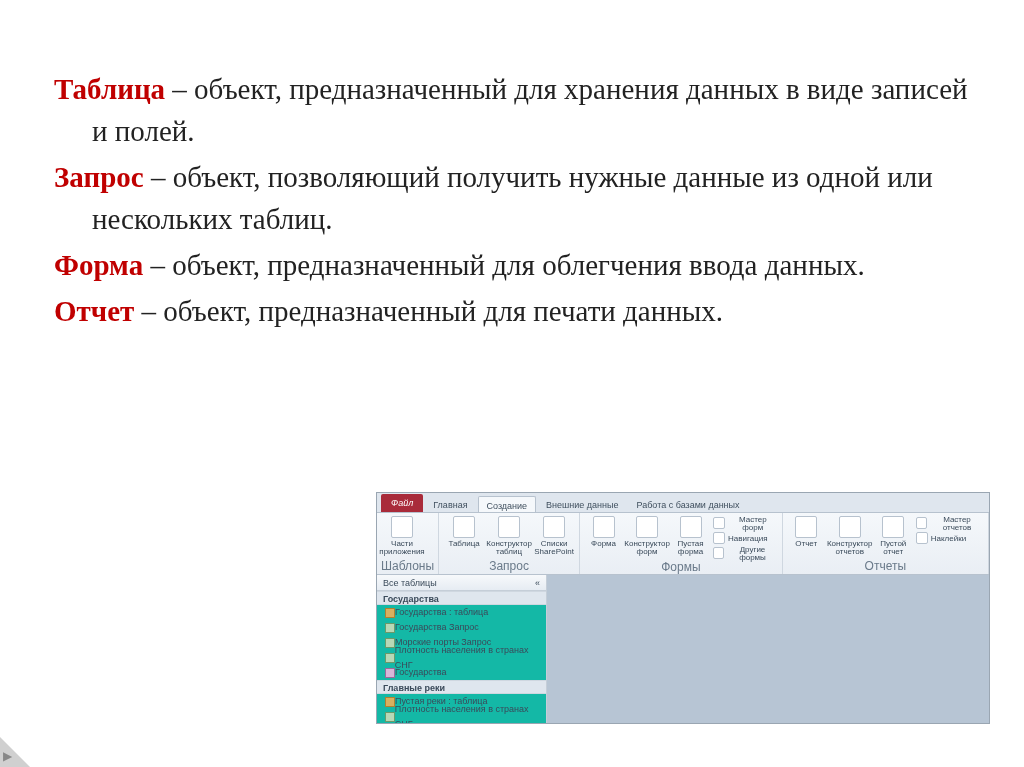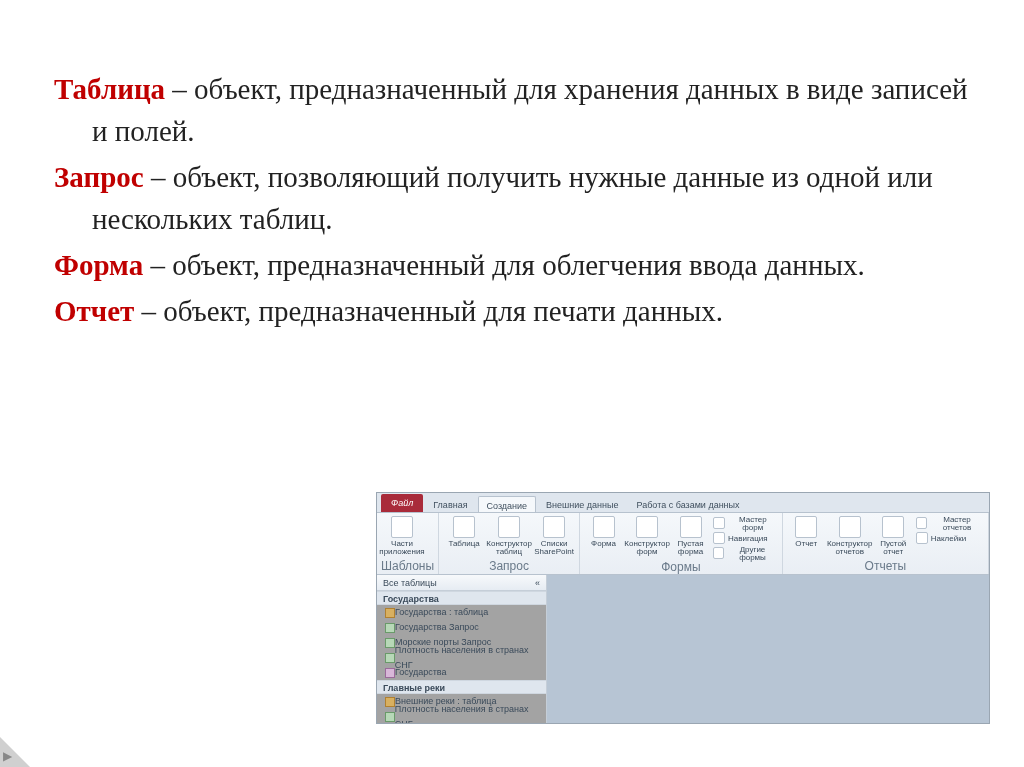--- a/index.html
+++ b/index.html
@@ -98,21 +98,21 @@
     width: 22px; height: 22px; border: 1px solid #b7c2ce; background: #fff;
     border-radius: 2px;
   }
   .ricon.sm { width: 12px; height: 12px; }
   .rlabel { font-size: 8px; color: #3a4a5a; text-align: center; line-height: 1.05; margin-top: 2px; }
   .rgroup-name { font-size: 12px; color: #6a7a8a; text-align: center; }
   .rcol { display: flex; flex-direction: column; gap: 1px; }
   .body-area { display: flex; height: 148px; }
   .navpane {
     width: 170px;
-    background: #a3a3a3;
+    background: #14b8a6;
     border-right: 1px solid #c5ced8;
     overflow: hidden;
   }
   .nav-head {
     background: linear-gradient(#f7f9fb,#e6ecf3);
     border-bottom: 1px solid #c5ced8;
     height: 16px; line-height: 16px;
     padding: 0 6px;
     display: flex; justify-content: space-between;
     color: #3a4a5a; font-size: 9px;
@@ -289,21 +289,21 @@
               <div class="nicon q"></div>
               <span>Плотность населения в странах СНГ</span>
             </div>
             <div class="nav-item">
               <div class="nicon f"></div>
               <span>Государства</span>
             </div>
             <div class="nav-grp-head">Главные реки</div>
             <div class="nav-item">
               <div class="nicon "></div>
-              <span>Внешние реки : таблица</span>
+              <span>Пустая реки : таблица</span>
             </div>
             <div class="nav-item">
               <div class="nicon q"></div>
               <span>Плотность населения в странах СНГ</span>
             </div>
           </div>
       </div>
       <div class="work"></div>
     </div>
   </div>

